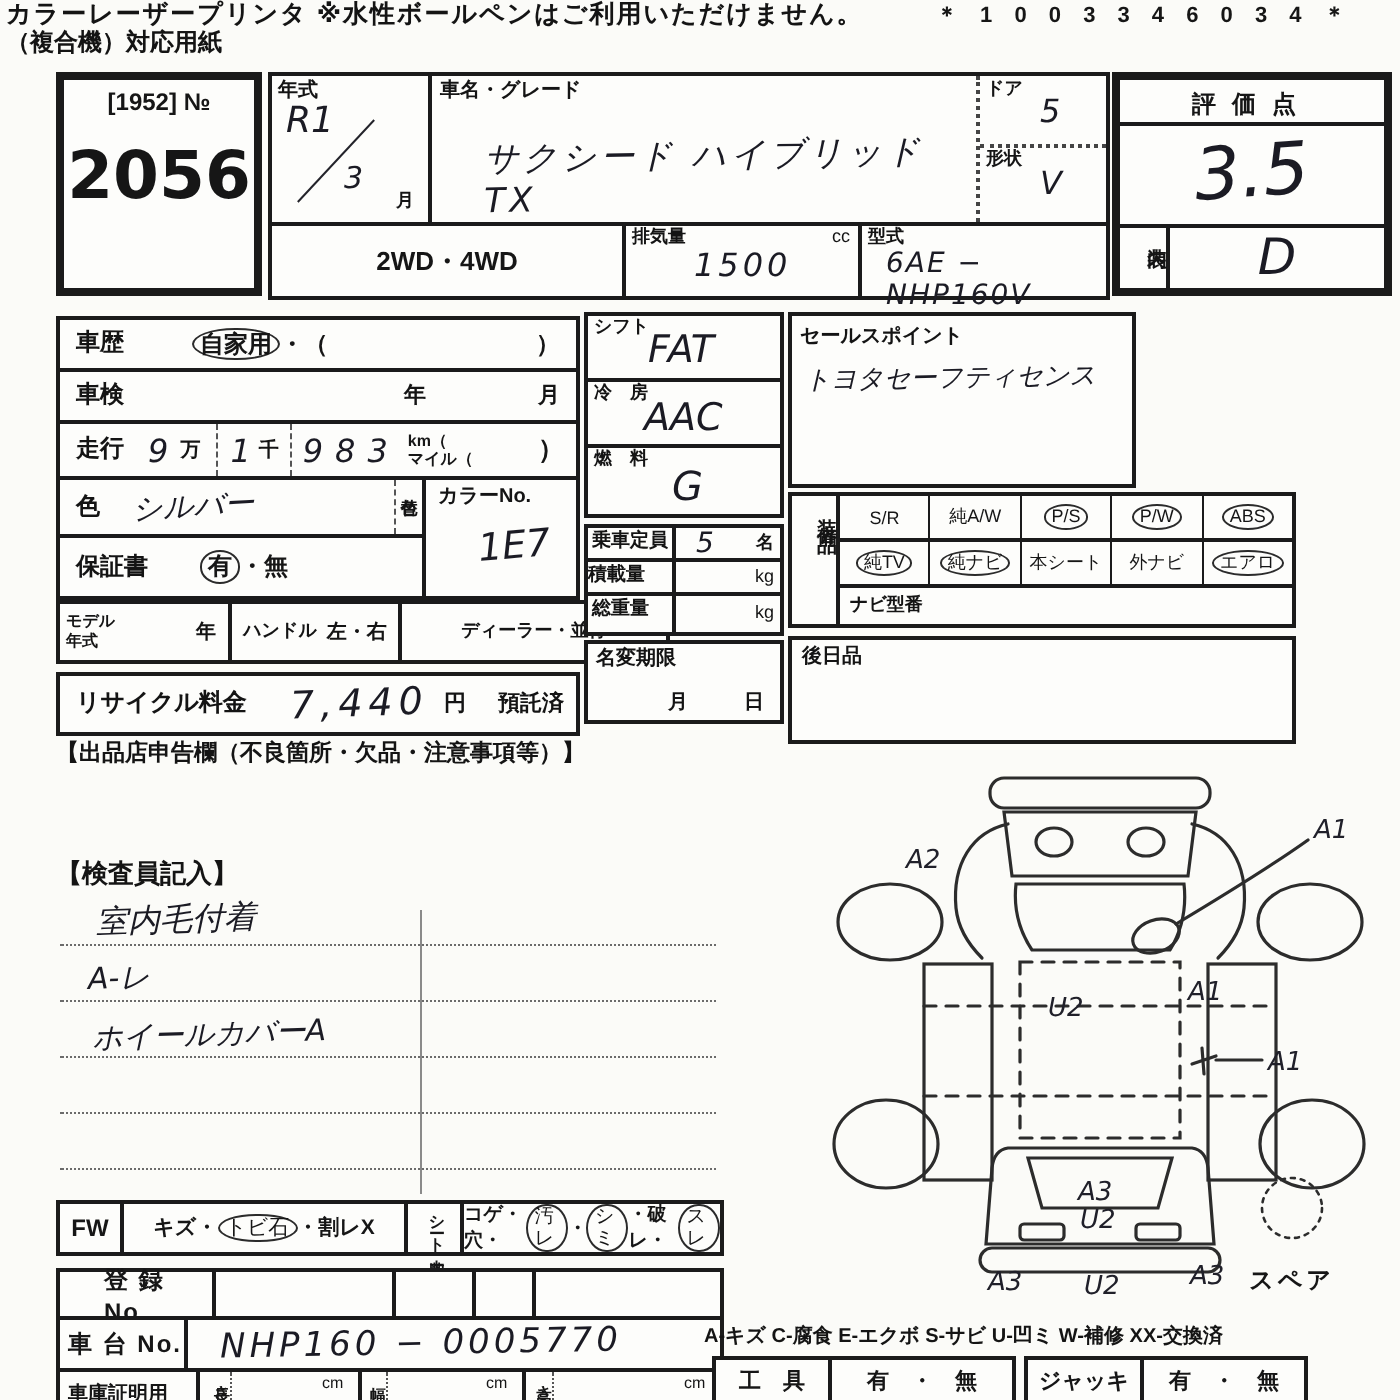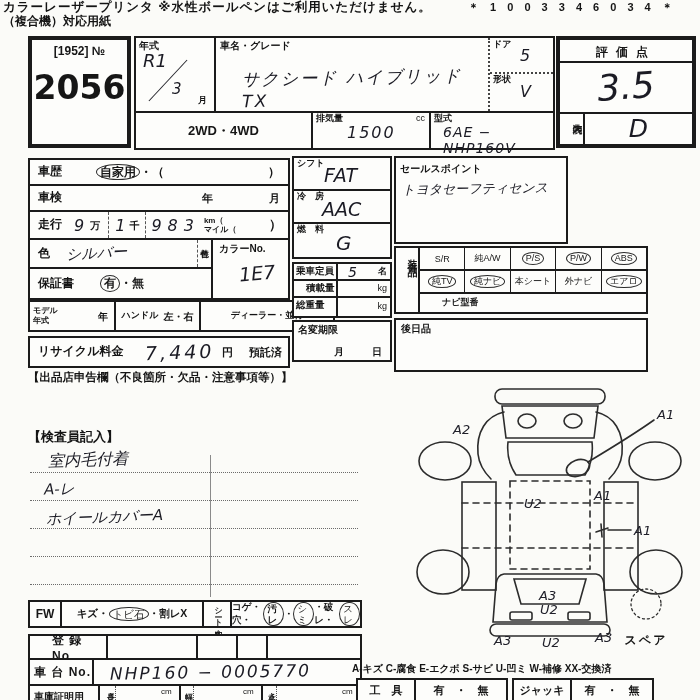--- a/index.html
+++ b/index.html
@@ -170,21 +170,21 @@
     </div>
   </div>
 
   <div class="b" style="left:292px;top:262px;width:100px;height:56px">
     <div class="flex" style="height:17px;border-bottom:2px solid #1b1b1b;align-items:center">
       <span class="lbl" style="width:44px;font-size:9.5px;border-right:2px solid #1b1b1b;height:100%;padding:2px 0 0 2px">乗車定員</span>
       <span class="hw" style="font-size:14px;margin-left:10px">5</span>
       <span class="lbl" style="font-size:9px;margin-left:auto;margin-right:3px">名</span>
     </div>
     <div class="flex" style="height:17px;border-bottom:2px solid #1b1b1b;align-items:center">
-      <span class="lbl" style="width:44px;font-size:9.5px;border-right:2px solid #1b1b1b;height:100%;padding:2px 0 0 12px">積載量</span>
+      <span class="lbl" style="width:44px;font-size:9.5px;border-right:2px solid #1b1b1b;height:100%;padding:2px 0 0 0">積載量</span>
       <span class="lbl" style="font-size:9px;font-weight:normal;margin-left:auto;margin-right:3px">kg</span>
     </div>
     <div class="flex" style="height:18px;align-items:center">
       <span class="lbl" style="width:44px;font-size:9.5px;border-right:2px solid #1b1b1b;height:100%;padding:2px 0 0 2px">総重量</span>
       <span class="lbl" style="font-size:9px;font-weight:normal;margin-left:auto;margin-right:3px">kg</span>
     </div>
   </div>
 
   <div class="b" style="left:292px;top:320px;width:100px;height:42px">
     <div class="lbl" style="position:absolute;left:4px;top:2px;font-size:10px">名変期限</div>
@@ -228,21 +228,21 @@
             <span>本シート</span>
           </div>
         <div class="flex" style="flex:1;border-right:1.5px solid #1b1b1b;align-items:center;justify-content:center;font-size:9px">
             <span>外ナビ</span>
           </div>
         <div class="flex" style="flex:1;align-items:center;justify-content:center;font-size:9px">
             <span class="circ">エアロ</span>
           </div>
       </div>
       <div class="flex" style="flex:1;align-items:center">
-        <span class="lbl" style="font-size:9px;margin-left:22px">ナビ型番</span>
+        <span class="lbl" style="font-size:9px;margin-left:5px">ナビ型番</span>
       </div>
     </div>
   </div>
 
   <div class="b" style="left:394px;top:318px;width:254px;height:54px">
     <div class="lbl" style="position:absolute;left:5px;top:3px;font-size:10px">後日品</div>
   </div>
 
   <div class="abs lbl" style="left:28px;top:430px;font-size:13px">【検査員記入】</div>
   <div class="dot-line" style="left:30px;top:472px;width:328px"></div>
@@ -307,21 +307,21 @@
   <div class="b flex" style="left:28px;top:600px;width:334px;height:28px">
     <div class="flex" style="width:32px;border-right:2px solid #1b1b1b;align-items:center;justify-content:center;font-size:12px;font-weight:bold">FW</div>
     <div class="flex" style="width:142px;border-right:2px solid #1b1b1b;align-items:center;justify-content:center;font-size:10.5px;font-weight:bold">
       <span>キズ・</span>
         <span class="circ" style="font-weight:normal">トビ石</span>
         <span>・割レX</span>
     </div>
     <div class="vert flex" style="width:28px;border-right:2px solid #1b1b1b;align-items:center;justify-content:center;font-size:8px;font-weight:bold;letter-spacing:1px">シート内装</div>
     <div class="flex" style="flex:1;align-items:center;justify-content:center;font-size:9.5px;font-weight:bold">
       <span>コゲ・穴・</span>
-        <span class="circ" style="font-weight:bold">汚レ</span>
+        <span class="circ" style="font-weight:normal">汚レ</span>
         <span>・</span>
         <span class="circ" style="font-weight:normal">シミ</span>
         <span>・破レ・</span>
         <span class="circ" style="font-weight:normal">スレ</span>
     </div>
   </div>
 
   <div class="b flex" style="left:28px;top:634px;width:334px;height:26px">
     <div class="flex" style="width:78px;border-right:2px solid #1b1b1b;align-items:center;padding-left:22px;font-size:12px;font-weight:bold;letter-spacing:1px">登 録 No.</div>
     <div style="flex:1"></div>

